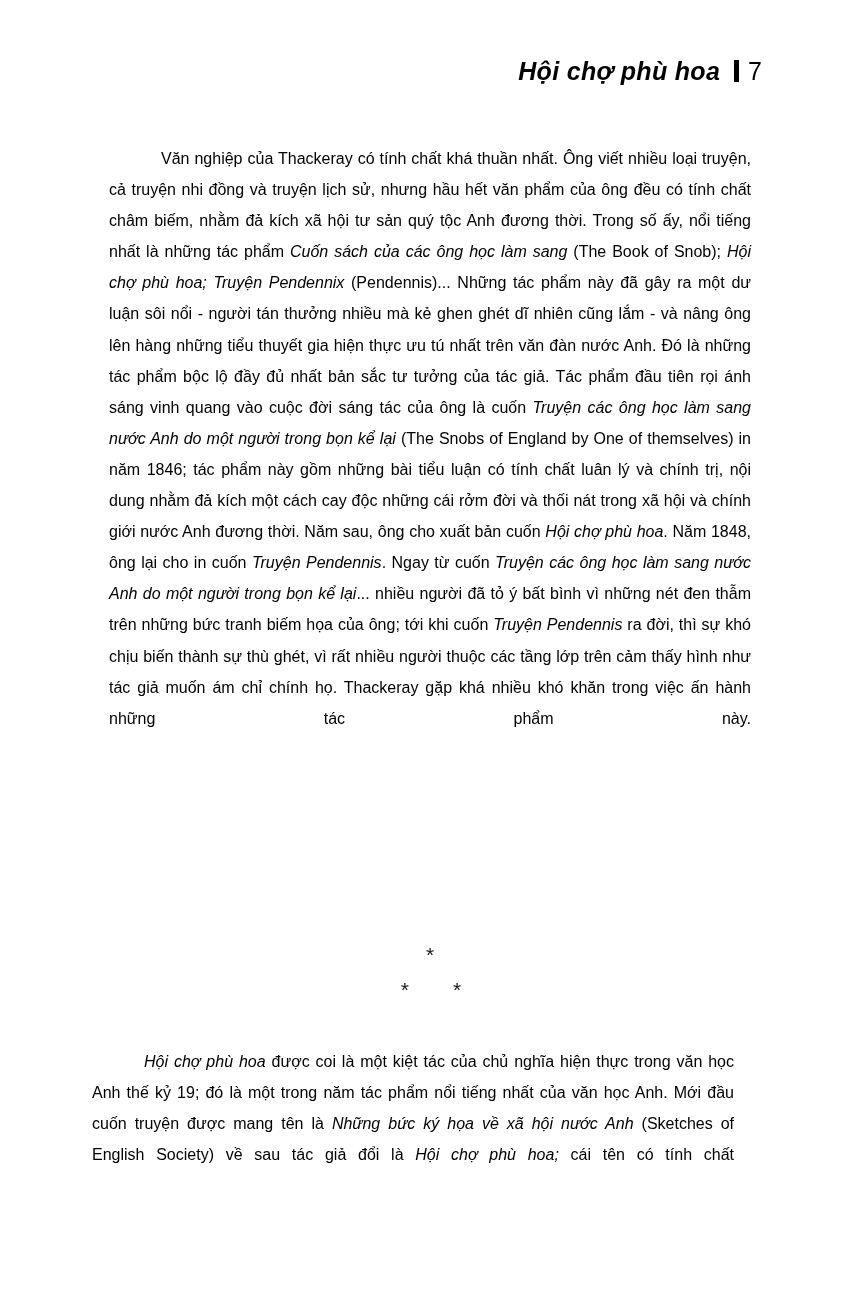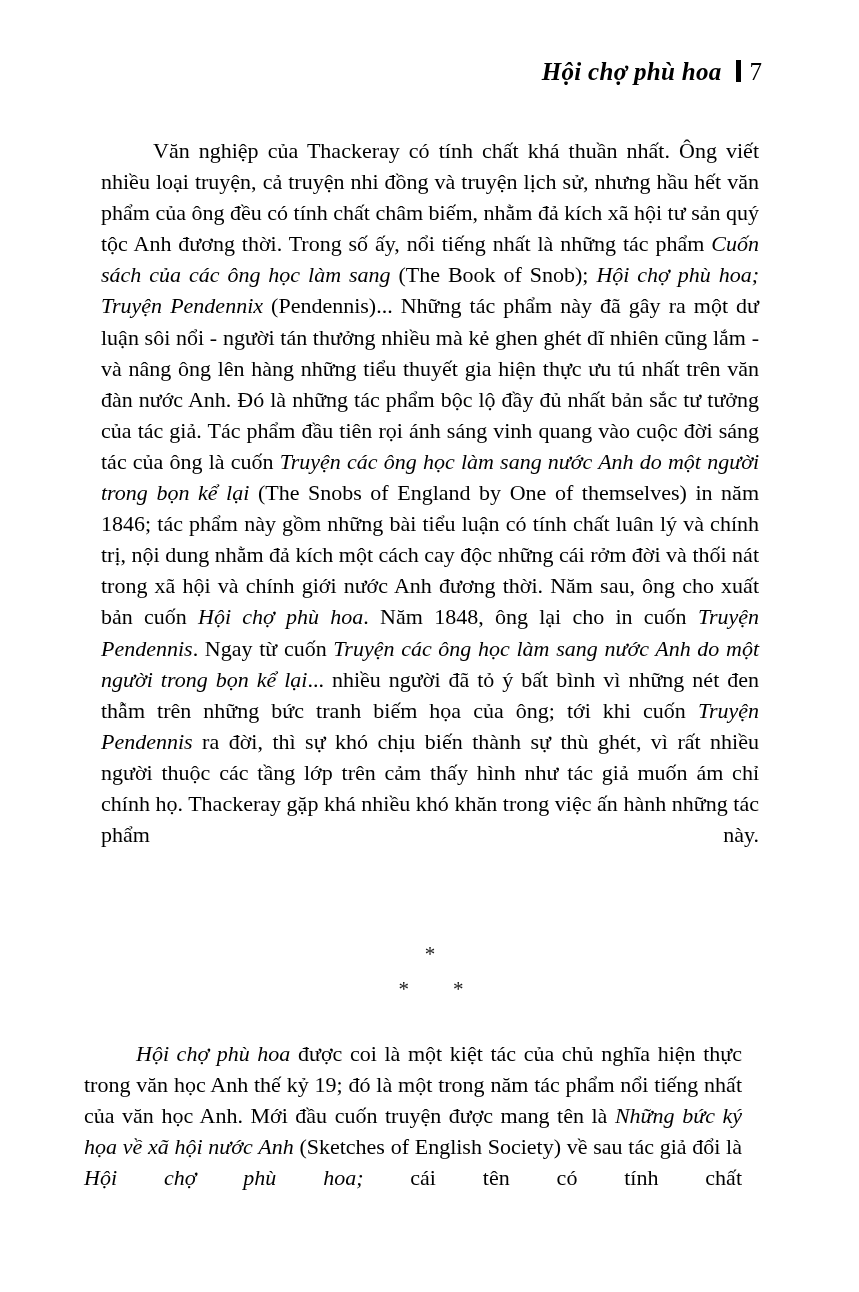--- a/index.html
+++ b/index.html
@@ -8,21 +8,21 @@
     padding: 0;
     background: #ffffff;
   }
 
   .page {
     position: relative;
     width: 859px;
     height: 1292px;
     background: #ffffff;
     overflow: hidden;
-    font-family: Liberation Serif, serif;
+    font-family: Liberation Sans, sans-serif;
     color: #000000;
     box-sizing: border-box;
   }
 
   
   .running-head {
     position: absolute;
     top: 58px;
     left: 0;
     right: 97px;
@@ -61,22 +61,22 @@
 
   
   .textblock {
     position: absolute;
     left: 97px;
     top: 131px;
     width: 666px;
   }
 
   p.para {
-    margin: 4px;
-    font-size: 22px;
+    margin: 12px;
+    font-size: 16px;
     line-height: 31.1px;
     text-align: justify;
     text-justify: inter-word;
     text-indent: 52px;
     hyphens: none;
     -webkit-hyphens: none;
   }
 
   
   p.para::after {

